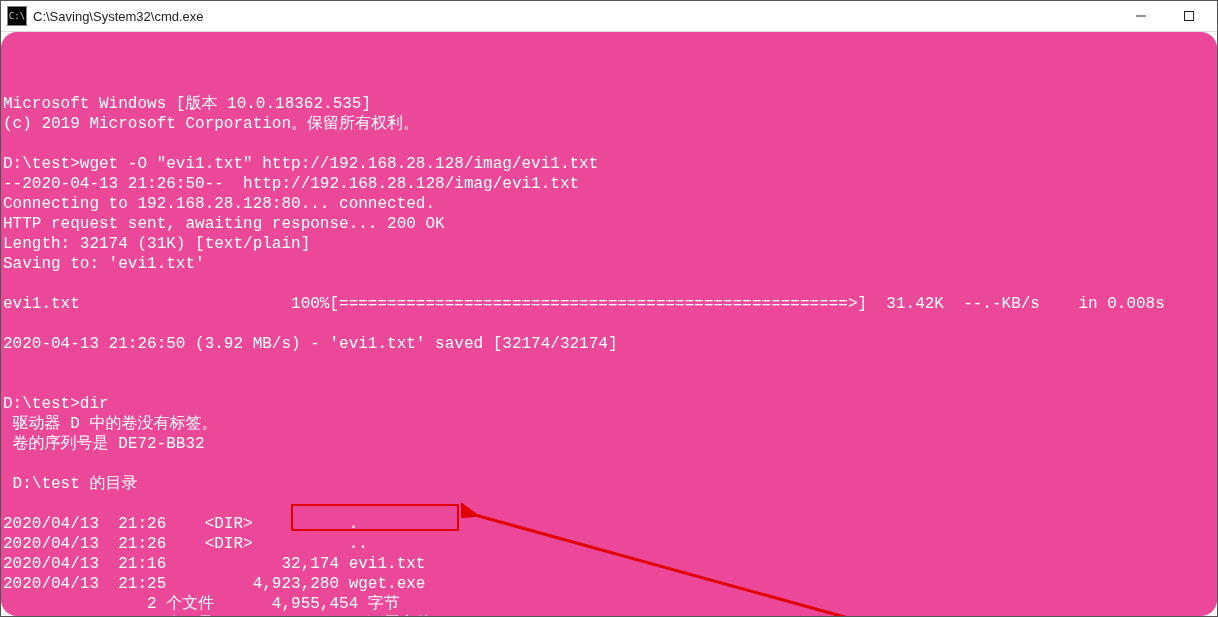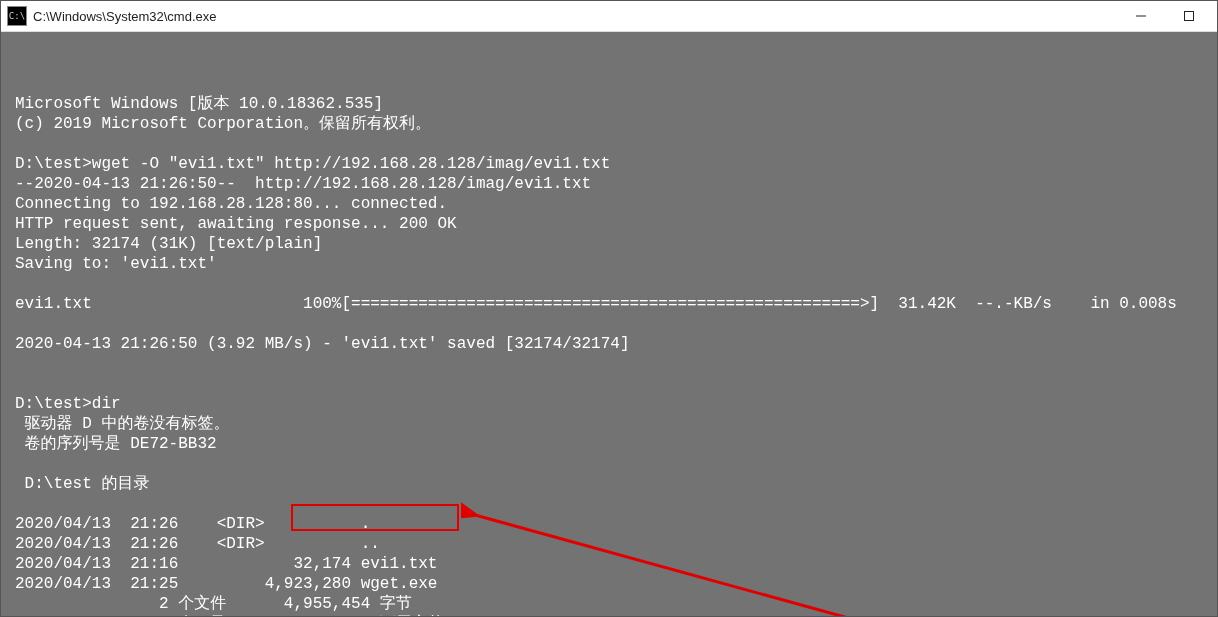--- a/index.html
+++ b/index.html
@@ -60,30 +60,31 @@
     width: 44px;
     height: 28px;
     display: flex;
     align-items: center;
     justify-content: center;
     color: #222;
   }
   .winbtn svg { display:block; }
   .terminal {
     flex: 1;
-    background: #737373;
+    background: #ec4899;
     color: #fff;
     font-family: "NSimSun", "SimSun", "Consolas", "Courier New", monospace;
     font-size: 16px;
     line-height: 20px;
     letter-spacing: 0;
     white-space: pre;
-    padding: 2px 0 0 14px;
+    padding: 2px 0 0 2px;
     position: relative;
     overflow: hidden;
+    border-radius: 16px;
   }
   .terminal .row {
     height: 20px;
   }
   
   .annot-rect {
     position: absolute;
     border: 2px solid #e10000;
     box-sizing: border-box;
     pointer-events: none;
@@ -94,21 +95,21 @@
   }
 </style>
 </head>
 <body>
 
 <div class="window">
   <div class="titlebar">
     <div class="icon">
       <span>C:\</span>
     </div>
-    <div class="title">C:\Windows\System32\cmd.exe</div>
+    <div class="title">C:\Saving\System32\cmd.exe</div>
     <div class="winbtns">
       <div class="winbtn">
         <svg width="10" height="10" viewBox="0 0 10 10">
           <line x1="0" y1="5" x2="10" y2="5" stroke="#222" stroke-width="1"></line>
         </svg>
       </div>
       <div class="winbtn">
         <svg width="10" height="10" viewBox="0 0 10 10">
           <rect x="0.5" y="0.5" width="9" height="9" fill="none" stroke="#222" stroke-width="1"></rect>
         </svg>

